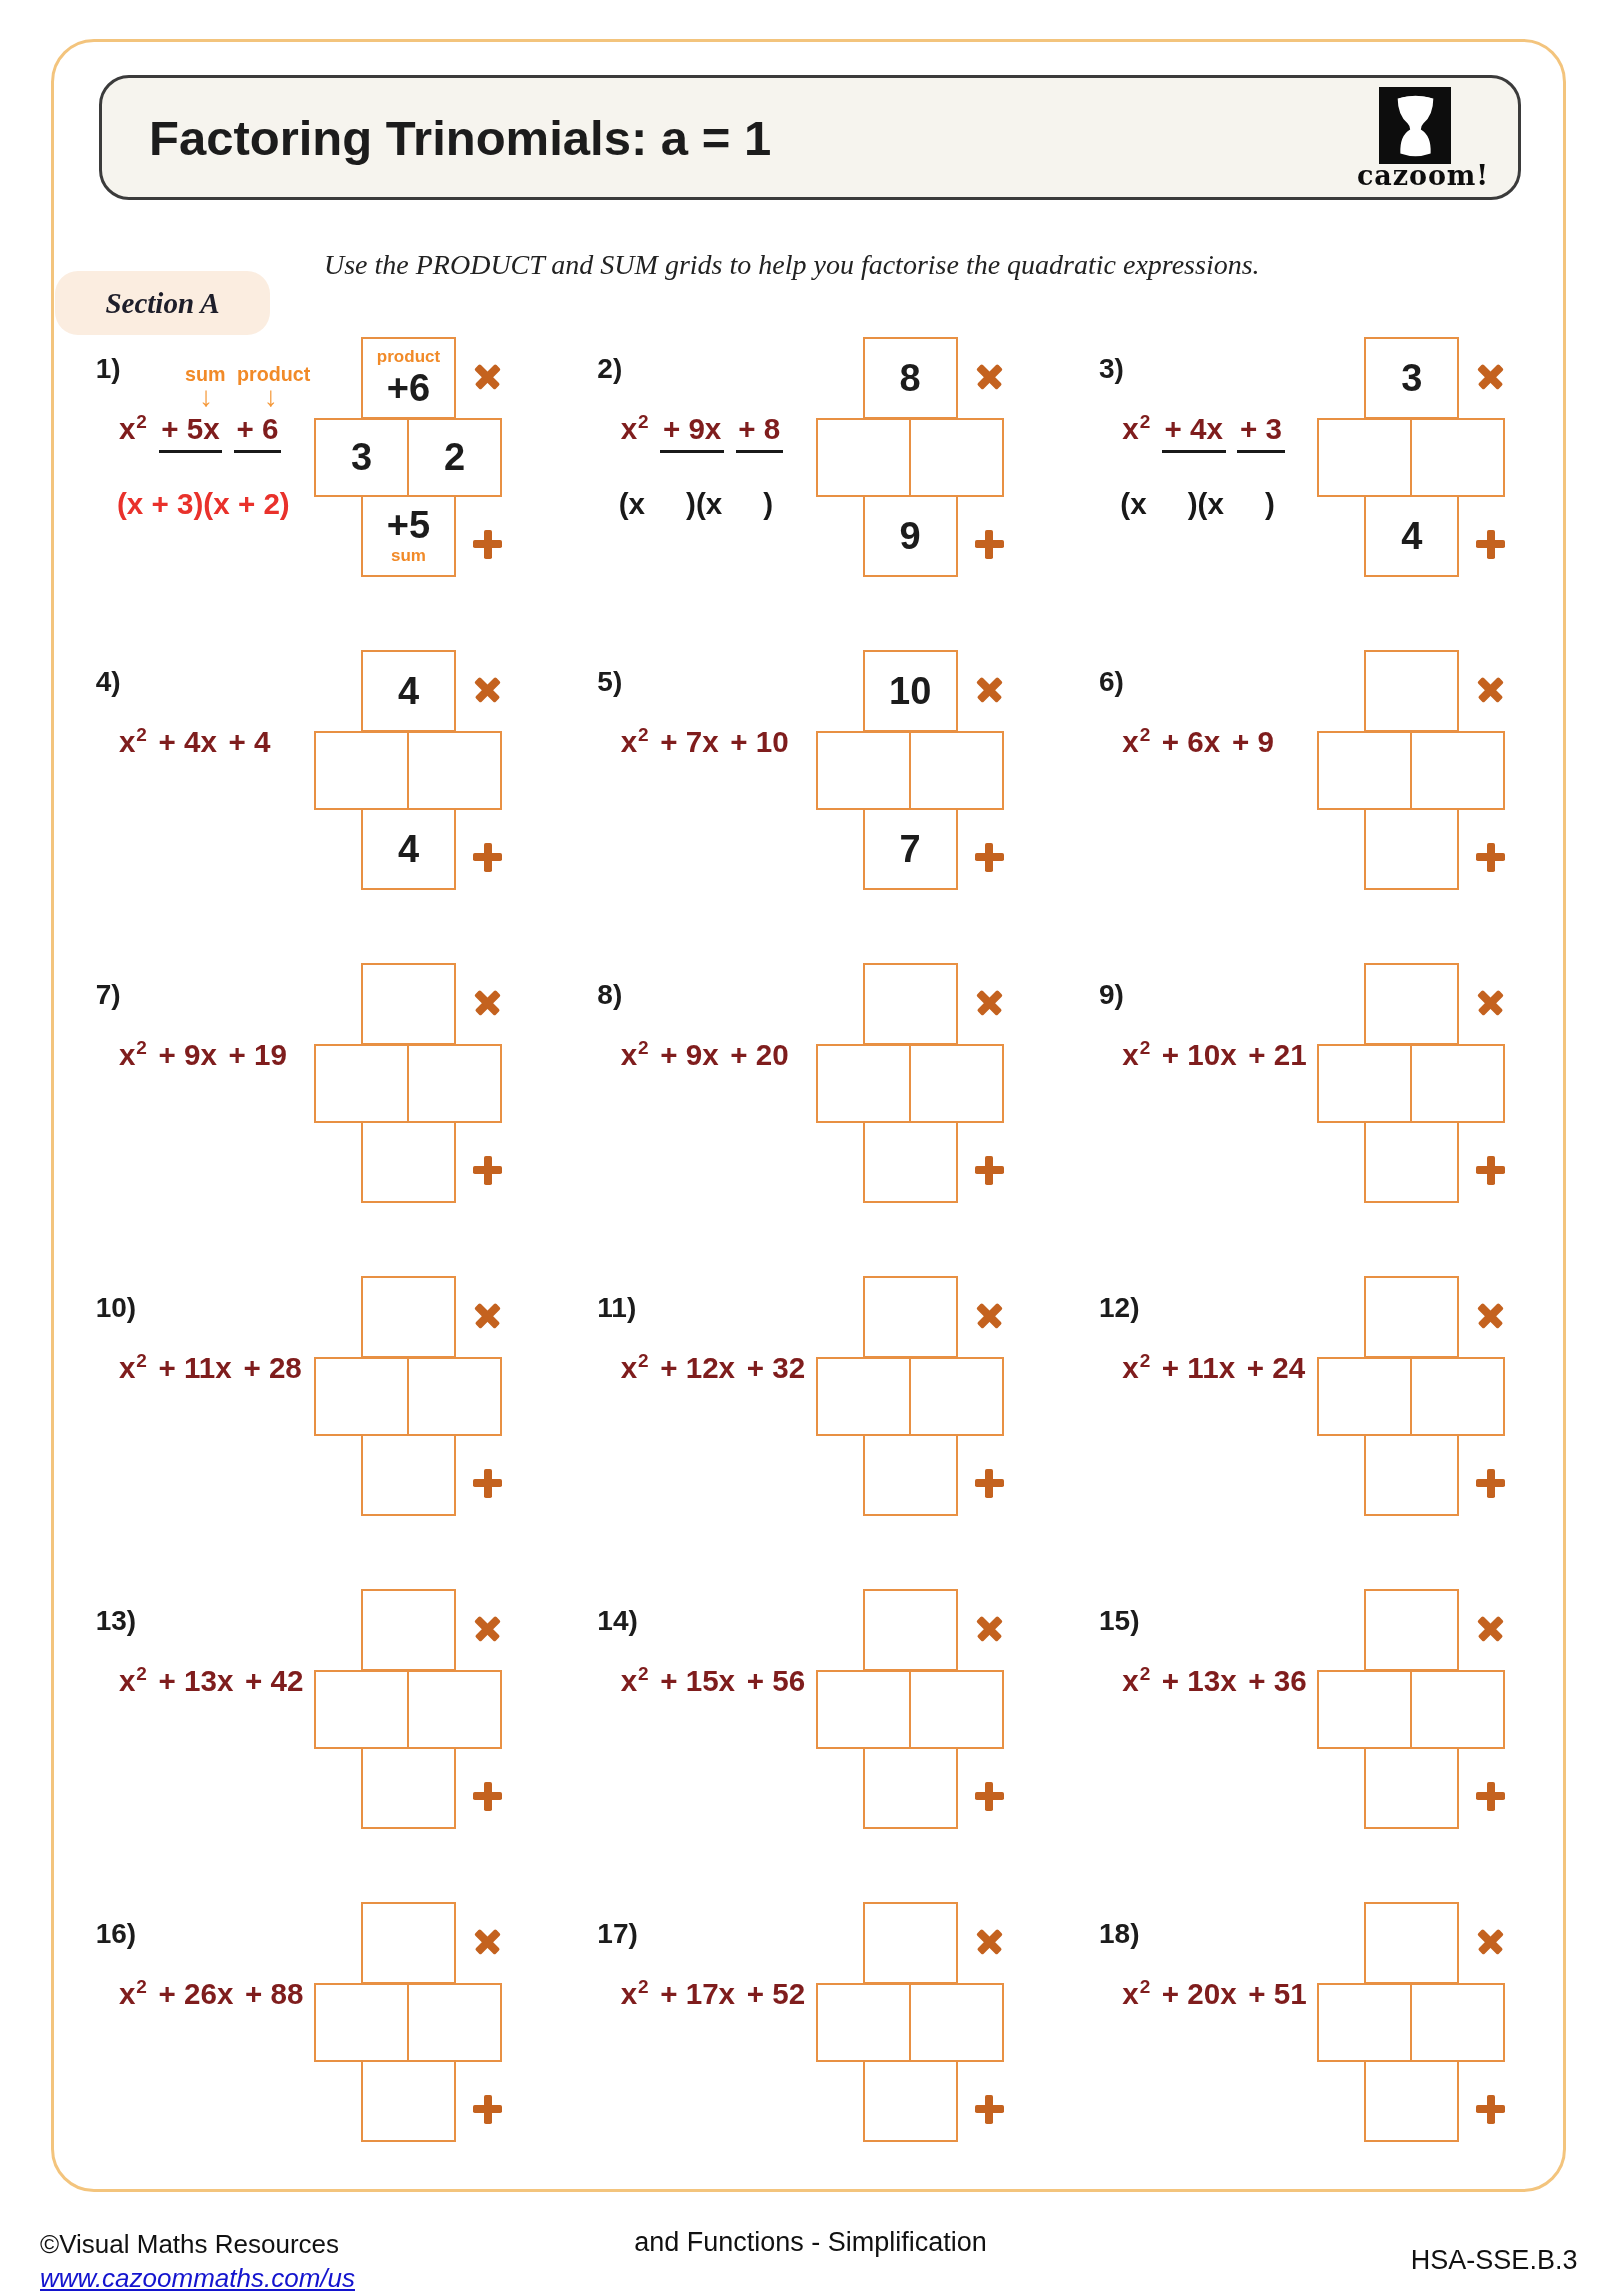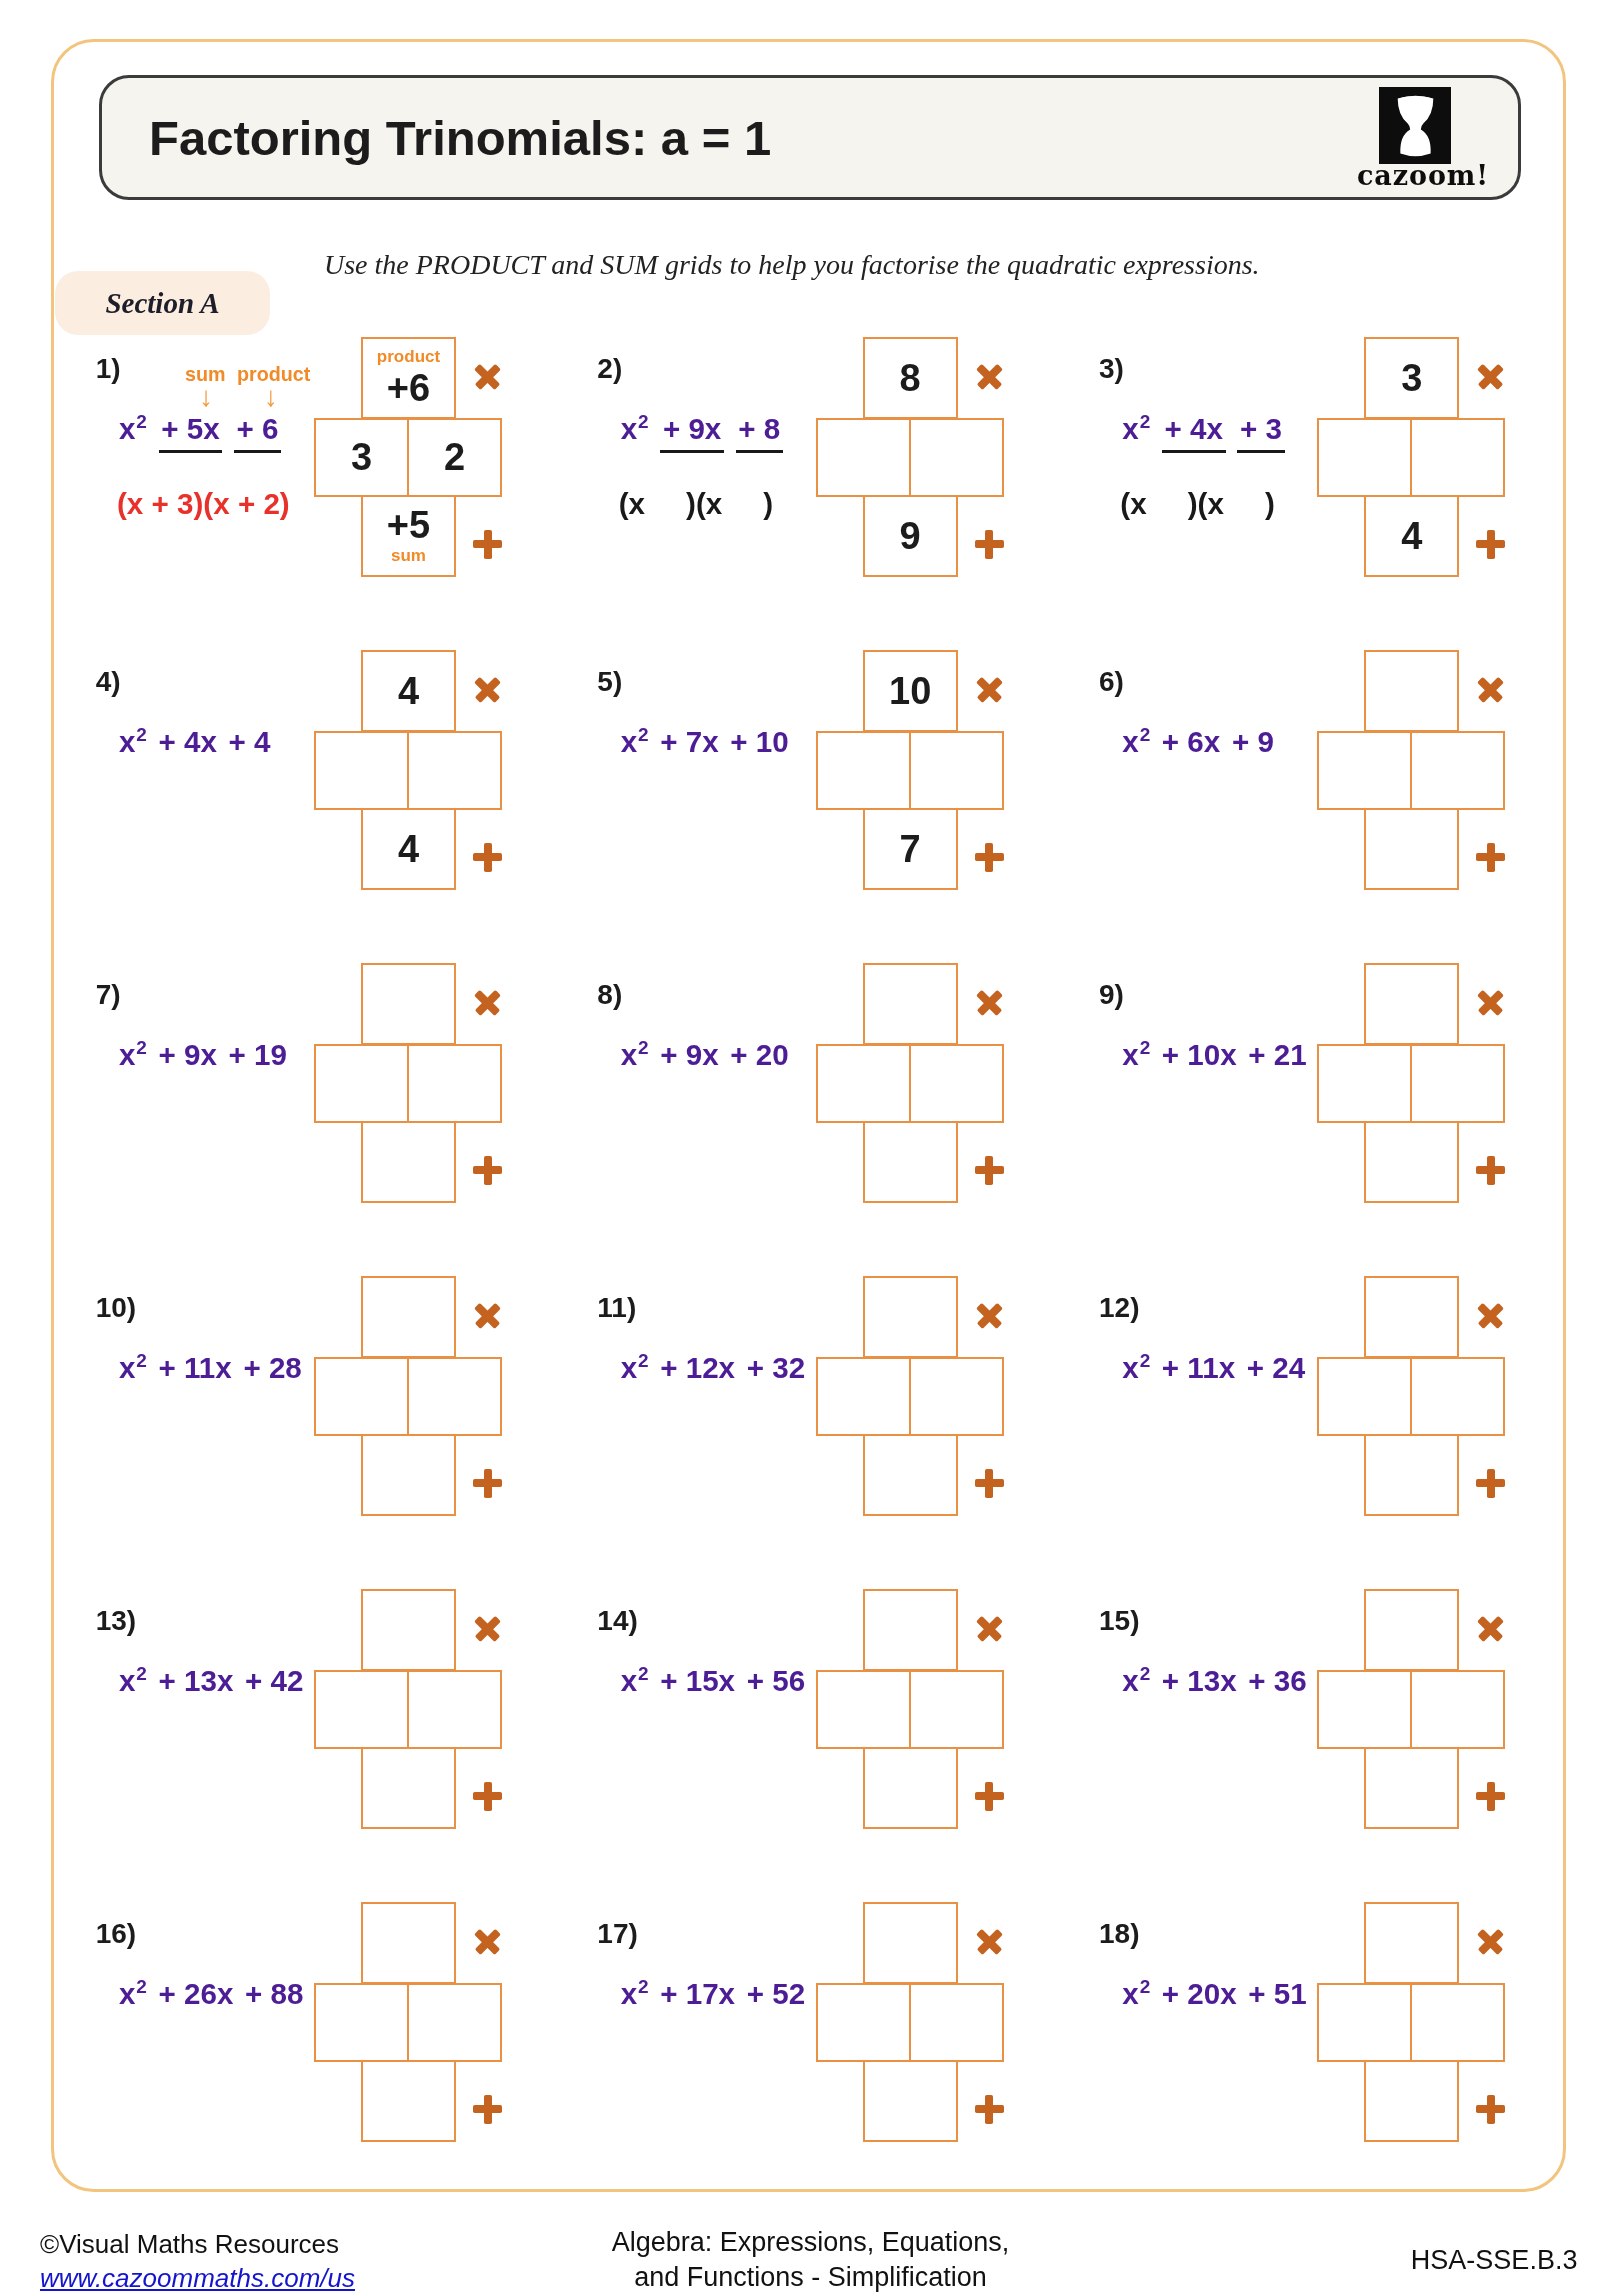--- a/index.html
+++ b/index.html
@@ -46,21 +46,21 @@
   .cell{position:relative;}
   .pnum{position:absolute;left:19.7px;top:38px;font-size:28px;font-weight:bold;color:#1c1c1c;}
 
   .annot-row{position:absolute;left:109px;top:48px;width:170px;height:66px;color:#f18a28;font-weight:bold;font-size:19.7px;}
   .a-sum{position:absolute;left:0;top:0;}
   .a-prod{position:absolute;left:52px;top:0;}
   .arrow{position:absolute;top:18px;font-size:28px;font-weight:bold;color:#f5993a;}
   .arrow-sum{left:14.3px;}
   .arrow-prod{left:79px;}
 
-  .expr{position:absolute;left:43px;top:97px;font-size:29.6px;font-weight:bold;color:#4c1d95;white-space:nowrap;}
+  .expr{position:absolute;left:43px;top:97px;font-size:29.6px;font-weight:bold;color:#7f1d1d;white-space:nowrap;}
   .exp{font-size:19px;position:relative;top:-10.7px;margin-left:0.9px;}
   .term{margin-left:11.6px;display:inline-block;}
   .term.u{border-bottom:3.6px solid #191919;padding:0 2.7px 3.6px;}
 
   .answer{position:absolute;left:41px;top:172px;font-size:29.6px;font-weight:bold;white-space:nowrap;}
   .answer.solved{color:#e9312b;}
   .answer.blank{color:#191919;}
 
   
   .pgrid{position:absolute;left:238px;top:21.5px;width:224px;height:240px;}
@@ -548,18 +548,17 @@
     </div>
   </div>
   </div>
 
 <footer class="footer">
   <div class="f-left">
     <div>©Visual Maths Resources</div>
     <a>www.cazoommaths.com/us</a>
   </div>
   <div class="f-center">
-    <div>Algebra: Expressions, Equations,</div>
     <div>and Functions - Simplification</div>
   </div>
   <div class="f-right">HSA-SSE.B.3</div>
 </footer>
 
 
 </body></html>

